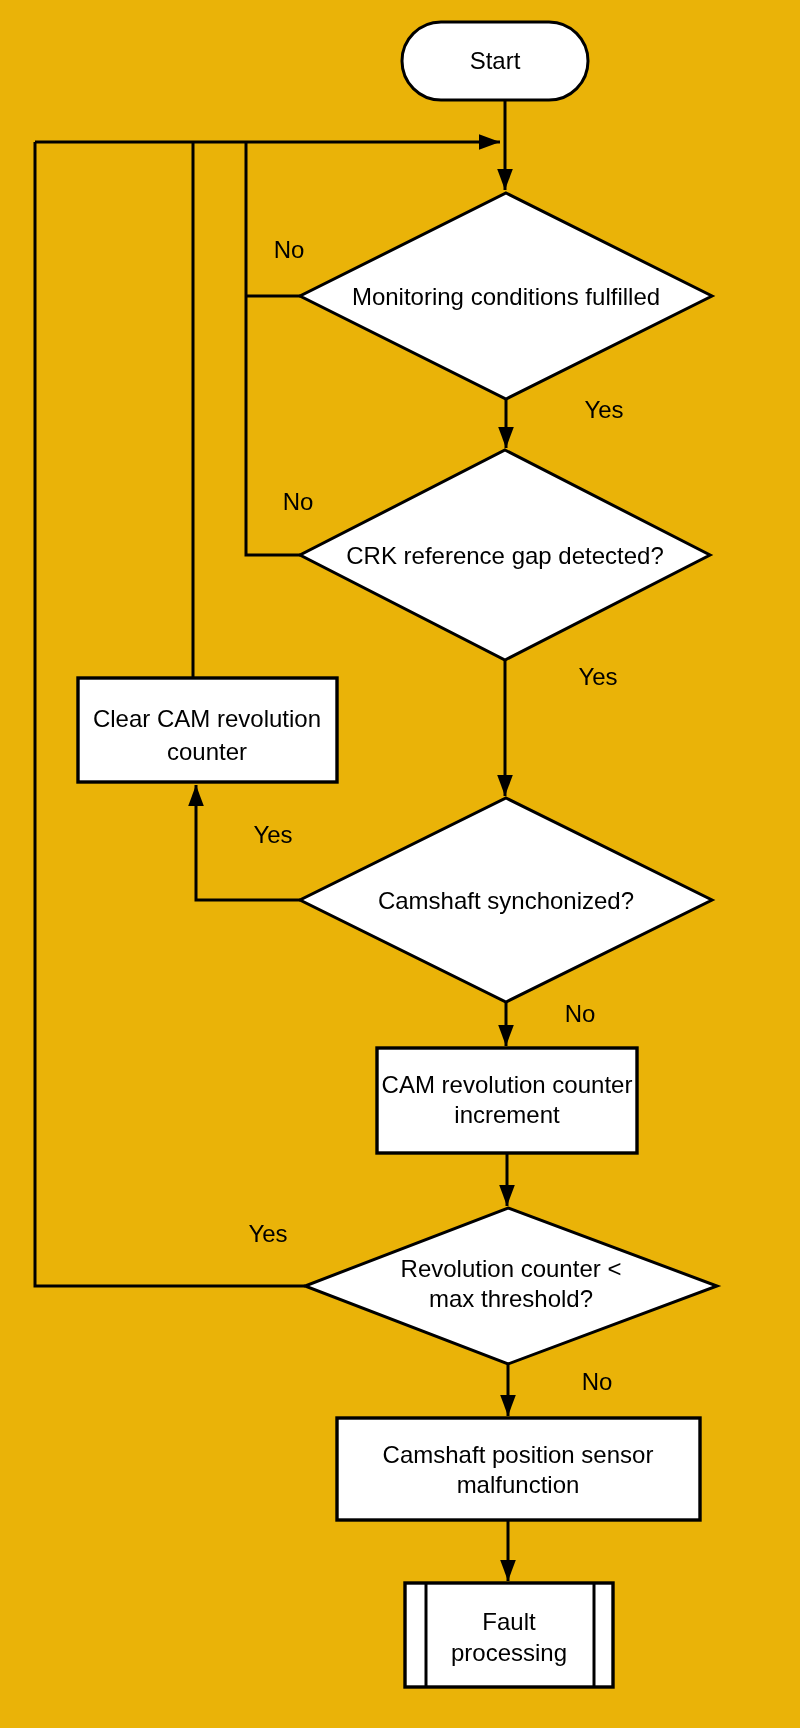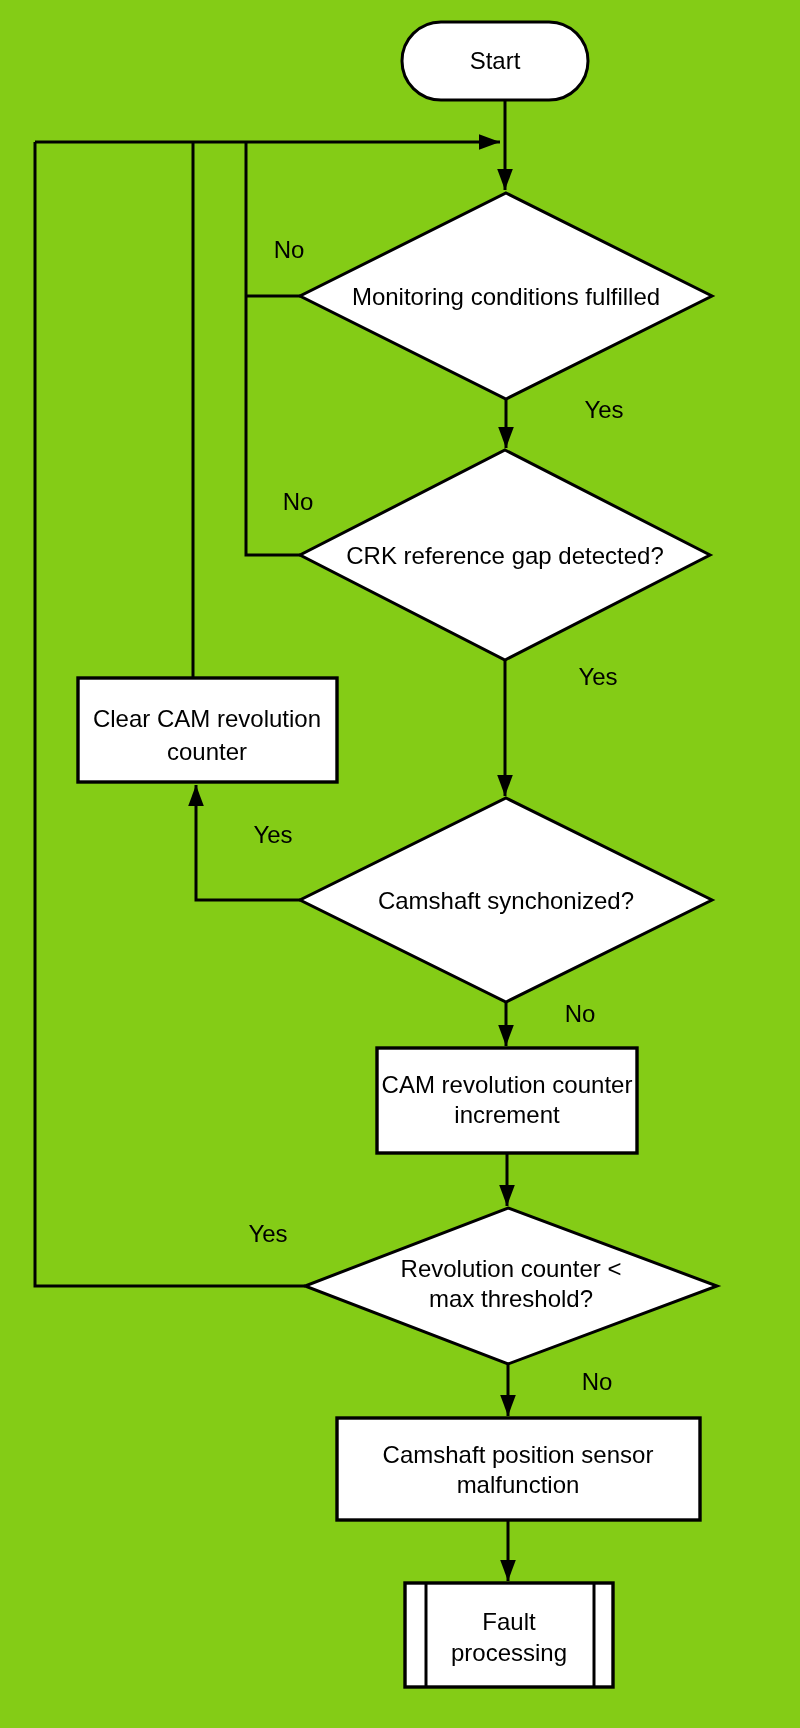--- a/index.html
+++ b/index.html
@@ -4,21 +4,21 @@
 <style>
   html, body {
     margin: 0;
     padding: 0;
     background: #ffffff;
   }
   .canvas-wrap {
     position: relative;
     width: 800px;
     height: 1728px;
-    background: #84cc16;
+    background: #eab308;
     overflow: hidden;
   }
   svg {
     display: block;
   }
   .shape {
     fill: #ffffff;
     stroke: #000000;
     stroke-width: 3;
   }

